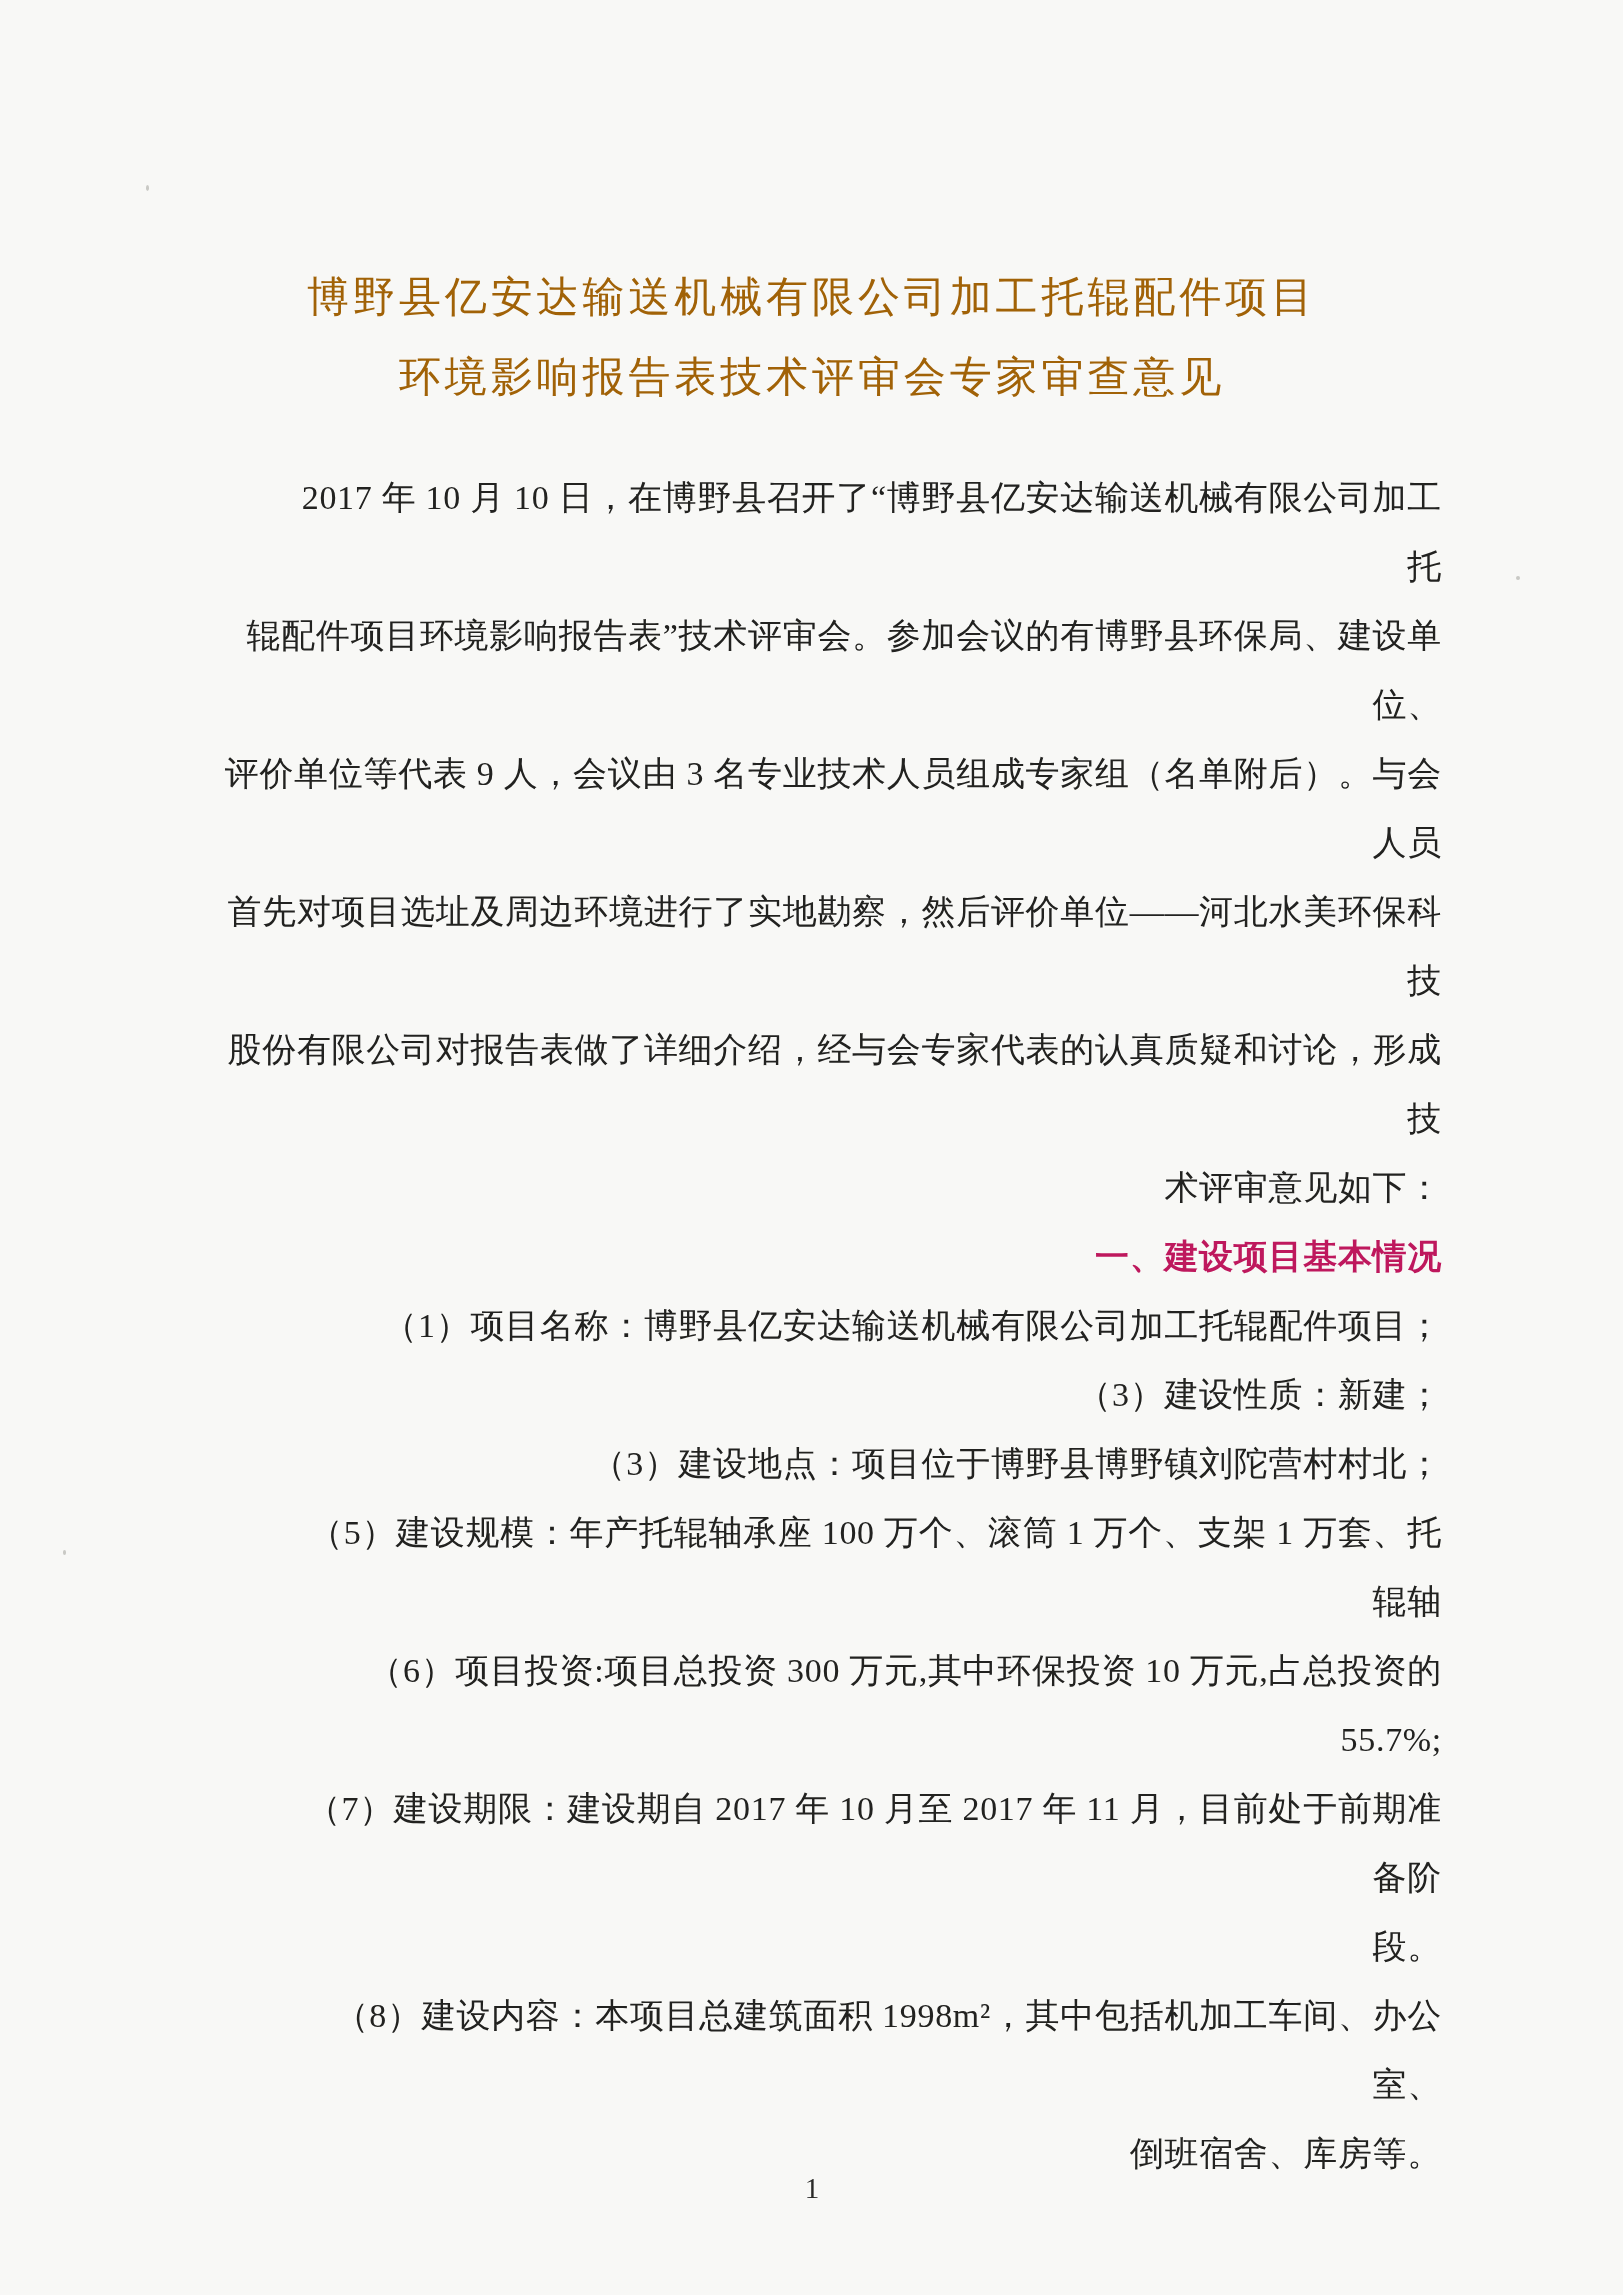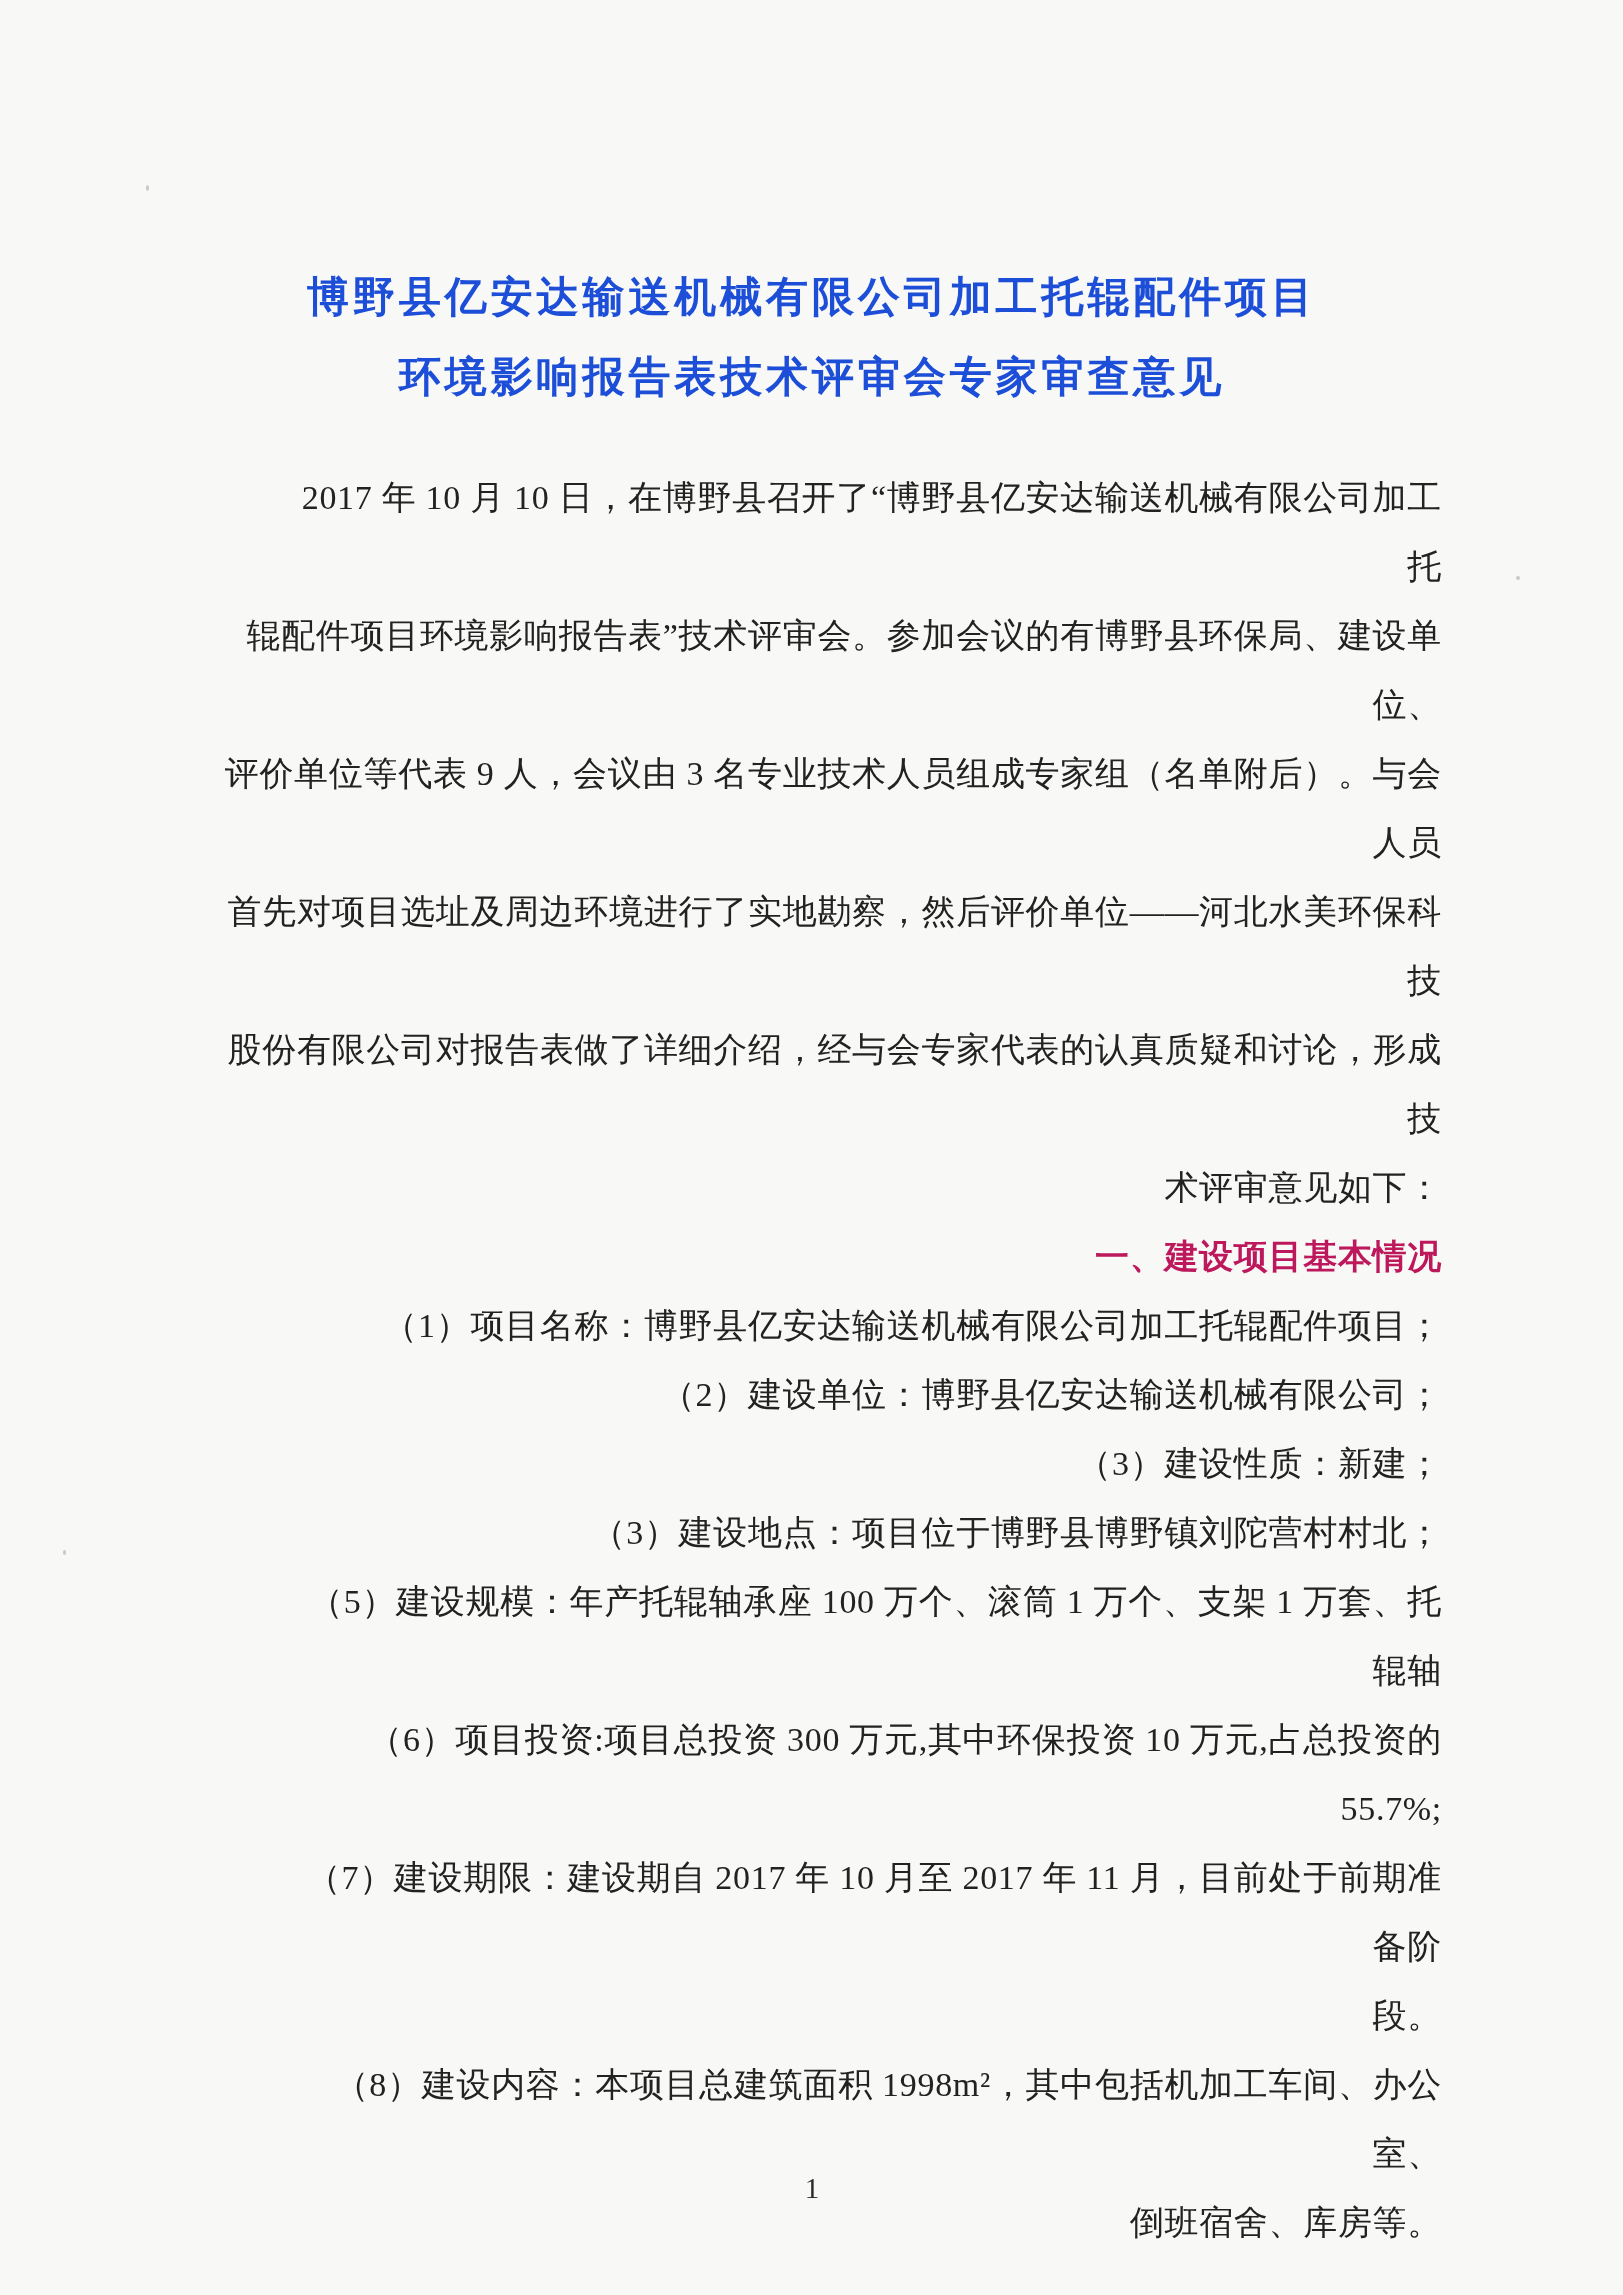--- a/index.html
+++ b/index.html
@@ -12,25 +12,25 @@
     position: relative;
     width: 1624px;
     height: 2295px;
     margin: 0 auto;
     background: #f8f8f6;
     color: #1e1e1c;
     overflow: hidden;
   }
   .title {
     text-align: center;
-    font-weight: bold;
+    font-weight: normal;
     font-size: 42px;
     letter-spacing: 3.9px;
     line-height: 1.1;
-    color: #1d4ed8;
+    color: #a16207;
   }
   .title-1 { padding-top: 274px; }
   .title-2 { padding-top: 34px; }
   .doc-body {
     margin-top: 63px;
     padding-left: 217px;
     padding-right: 182px;
     font-size: 34px;
     line-height: 69px;
     color: #222220;
@@ -75,21 +75,20 @@
 
   <div class="doc-body">
       <div class="line indent">2017 年 10 月 10 日，在博野县召开了“博野县亿安达输送机械有限公司加工托</div>
       <div class="line">辊配件项目环境影响报告表”技术评审会。参加会议的有博野县环保局、建设单位、</div>
       <div class="line">评价单位等代表 9 人，会议由 3 名专业技术人员组成专家组（名单附后）。与会人员</div>
       <div class="line">首先对项目选址及周边环境进行了实地勘察，然后评价单位——河北水美环保科技</div>
       <div class="line">股份有限公司对报告表做了详细介绍，经与会专家代表的认真质疑和讨论，形成技</div>
       <div class="line">术评审意见如下：</div>
       <div class="line indent bold">一、建设项目基本情况</div>
       <div class="line indent">（1）项目名称：博野县亿安达输送机械有限公司加工托辊配件项目；</div>
-      <div class="line indent">（2）建设单位：博野县亿安达输送机械有限公司；</div>
       <div class="line indent">（3）建设性质：新建；</div>
       <div class="line indent">（3）建设地点：项目位于博野县博野镇刘陀营村村北；</div>
       <div class="line indent">（5）建设规模：年产托辊轴承座 100 万个、滚筒 1 万个、支架 1 万套、托辊轴</div>
       <div class="line indent">（6）项目投资:项目总投资 300 万元,其中环保投资 10 万元,占总投资的 55.7%;</div>
       <div class="line indent">（7）建设期限：建设期自 2017 年 10 月至 2017 年 11 月，目前处于前期准备阶</div>
       <div class="line">段。</div>
       <div class="line indent">（8）建设内容：本项目总建筑面积 1998m²，其中包括机加工车间、办公室、</div>
       <div class="line">倒班宿舍、库房等。</div>
     </div>
 

